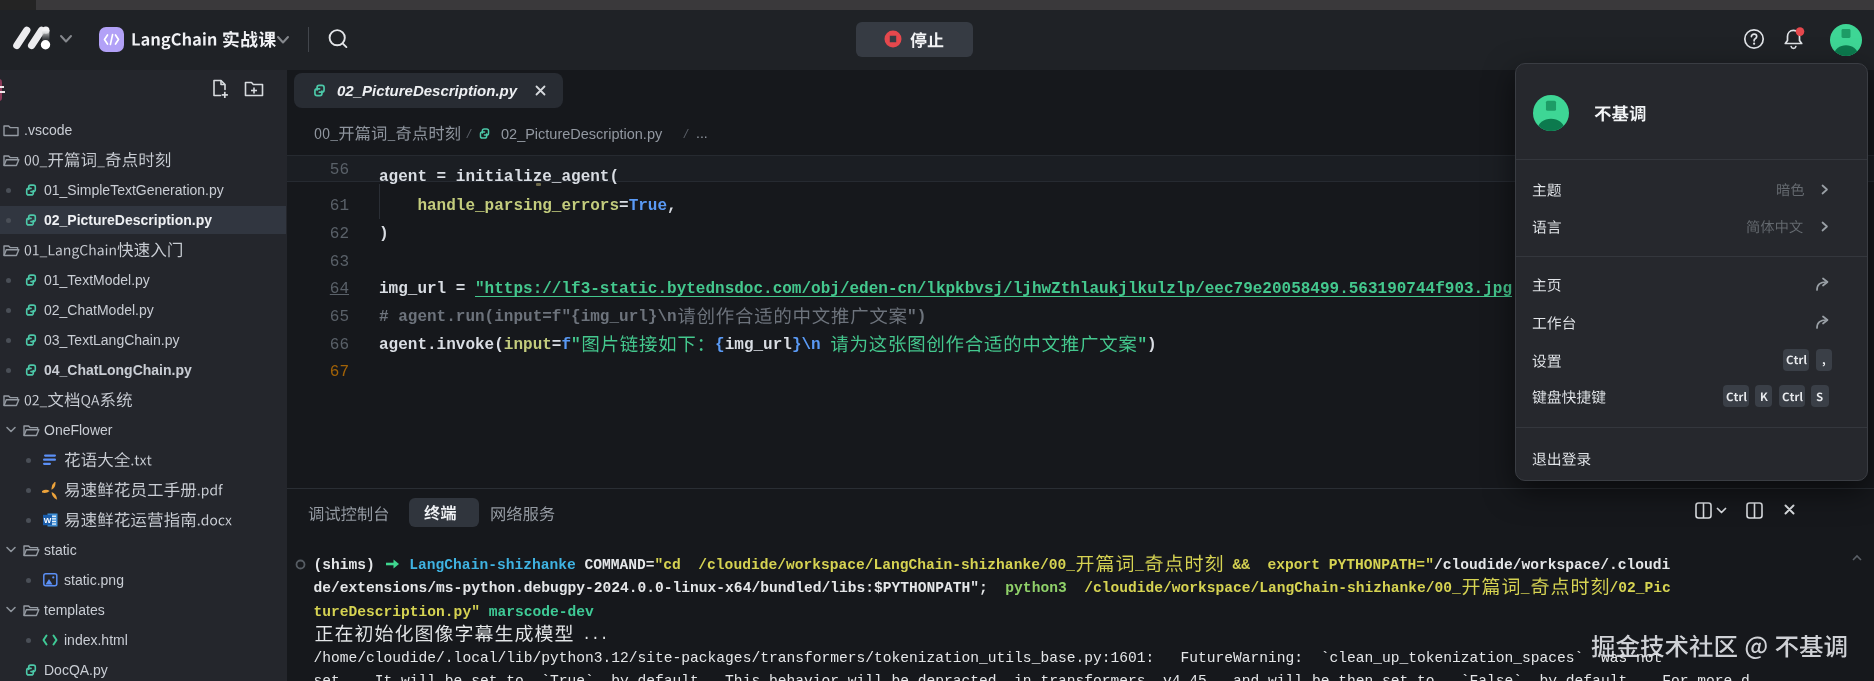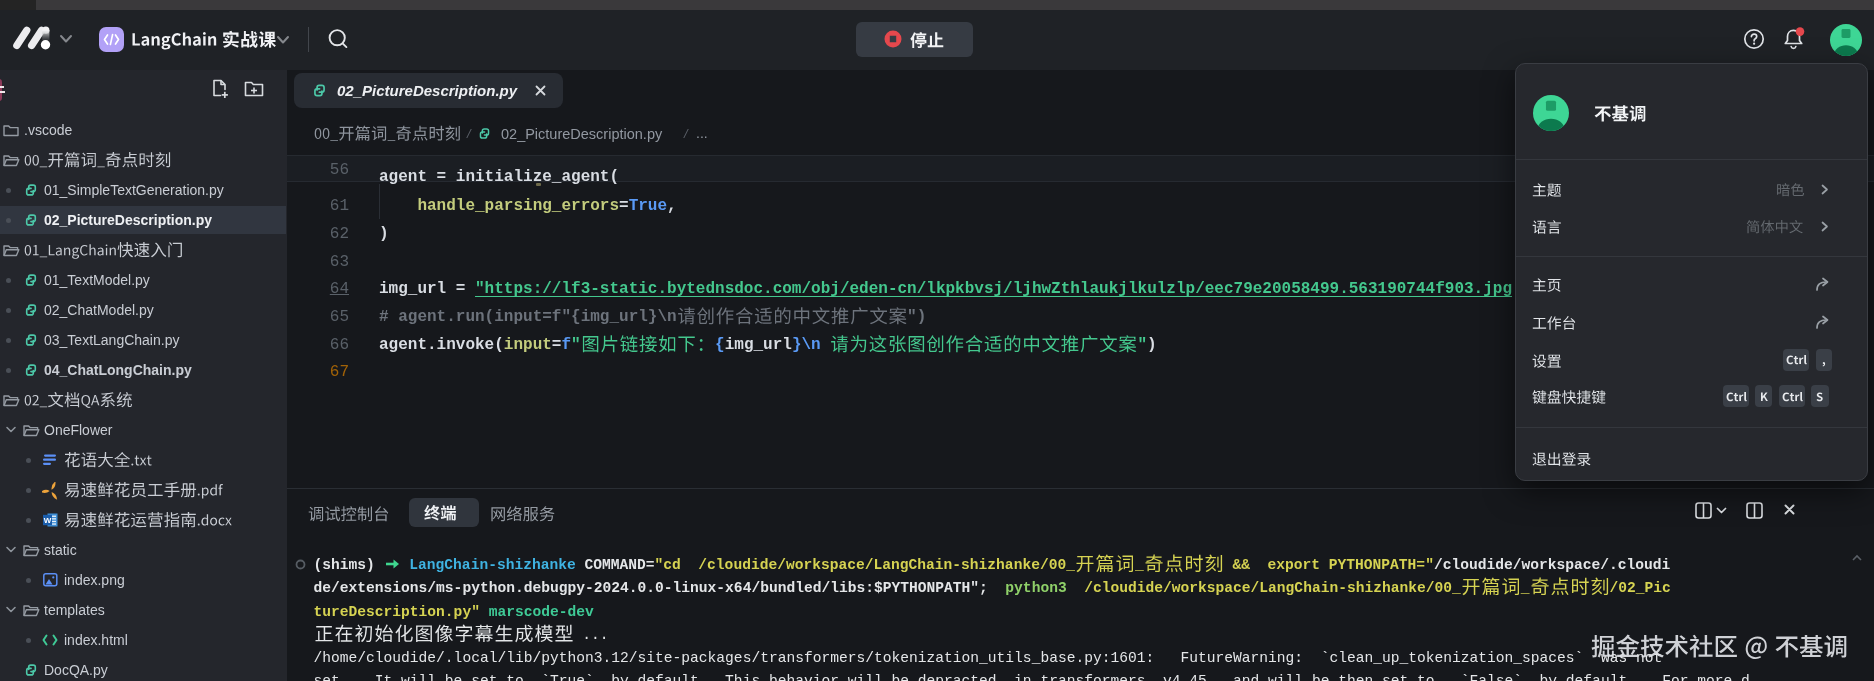--- a/index.html
+++ b/index.html
@@ -203,21 +203,21 @@
       <path d="M1 11.5 V2 H5.6 L7.1 3.6 H14.6 V5.8" fill="none" stroke="#959ba3" stroke-width="1.4" stroke-linejoin="round"></path>
       <path d="M1 11.5 L3.3 5.8 H15.8 L13.4 11.5 Z" fill="none" stroke="#959ba3" stroke-width="1.4" stroke-linejoin="round"></path>
     </svg>
     <div class="abs" style="left:44px;top:540px;height:20px;line-height:20px;font-size:14px;color:#c9cdd4;font-weight:normal;white-space:pre;">static</div>
     <div class="abs" style="left:26px;top:577.5px;width:5px;height:5px;border-radius:50%;background:#4a4f57;"></div>
     <svg class="abs" style="left:43px;top:573px" width="15" height="14" viewBox="0 0 15 14">
       <rect x="0.8" y="0.8" width="13" height="12" rx="2" fill="none" stroke="#5b8ff5" stroke-width="1.5"></rect>
       <circle cx="10.3" cy="4.4" r="1.1" fill="#5b8ff5"></circle>
       <path d="M2.5 11.5 L6 6 L9.5 11.5 Z" fill="#5b8ff5"></path>
     </svg>
-    <div class="abs" style="left:64px;top:570px;height:20px;line-height:20px;font-size:14px;color:#c9cdd4;font-weight:normal;white-space:pre;">index.png</div>
+    <div class="abs" style="left:64px;top:570px;height:20px;line-height:20px;font-size:14px;color:#c9cdd4;font-weight:normal;white-space:pre;">static.png</div>
     <svg class="abs" style="left:4.5px;top:606px" width="12" height="8" viewBox="0 0 12 8">
       <polyline points="2,1.5 6,5.5 10,1.5" fill="none" stroke="#8e949c" stroke-width="1.6" stroke-linecap="round" stroke-linejoin="round"></polyline>
     </svg>
     <svg class="abs" style="left:23px;top:603.5px" width="16.5" height="13" viewBox="0 0 16.5 13">
       <path d="M1 11.5 V2 H5.6 L7.1 3.6 H14.6 V5.8" fill="none" stroke="#959ba3" stroke-width="1.4" stroke-linejoin="round"></path>
       <path d="M1 11.5 L3.3 5.8 H15.8 L13.4 11.5 Z" fill="none" stroke="#959ba3" stroke-width="1.4" stroke-linejoin="round"></path>
     </svg>
     <div class="abs" style="left:44px;top:600px;height:20px;line-height:20px;font-size:14px;color:#c9cdd4;font-weight:normal;white-space:pre;">templates</div>
     <div class="abs" style="left:26px;top:637.5px;width:5px;height:5px;border-radius:50%;background:#4a4f57;"></div>
     <svg class="abs" style="left:42px;top:634px" width="16" height="12" viewBox="0 0 16 12">

